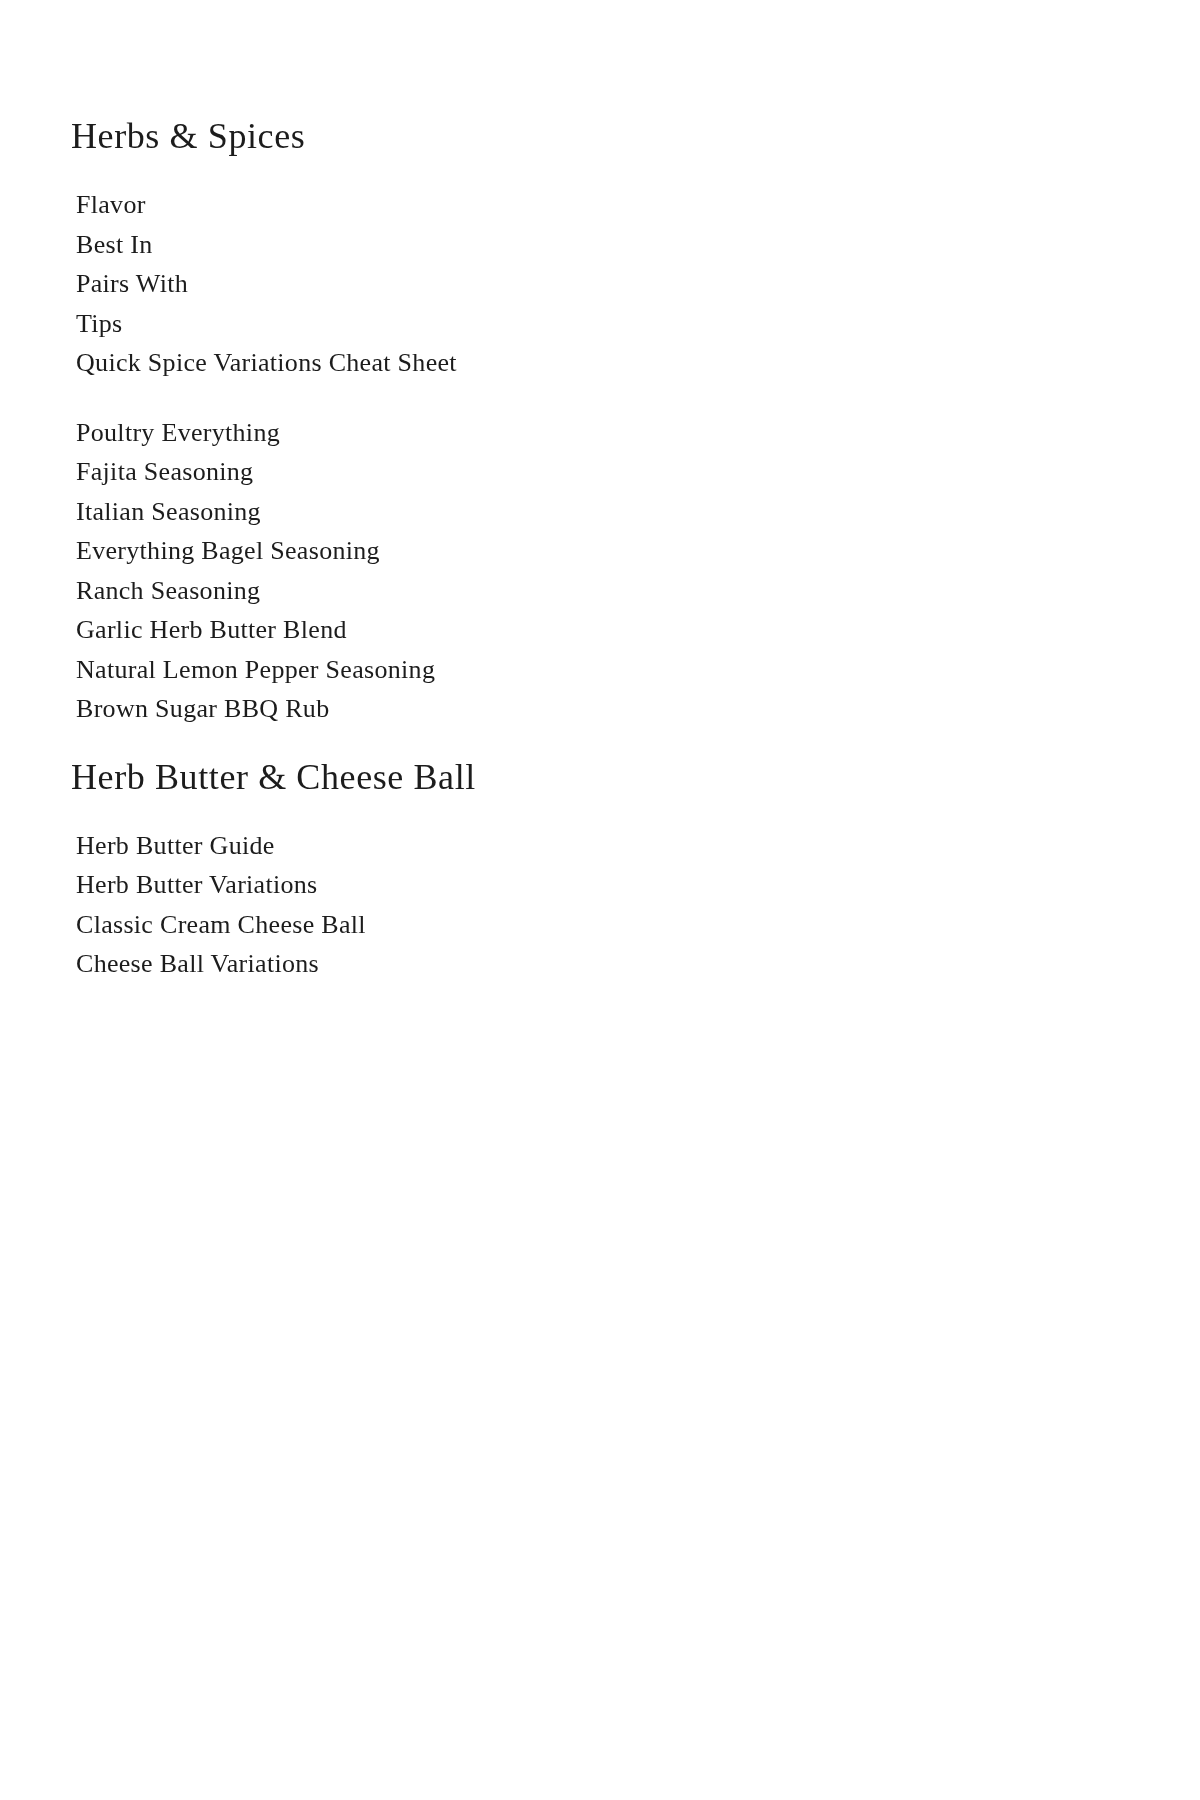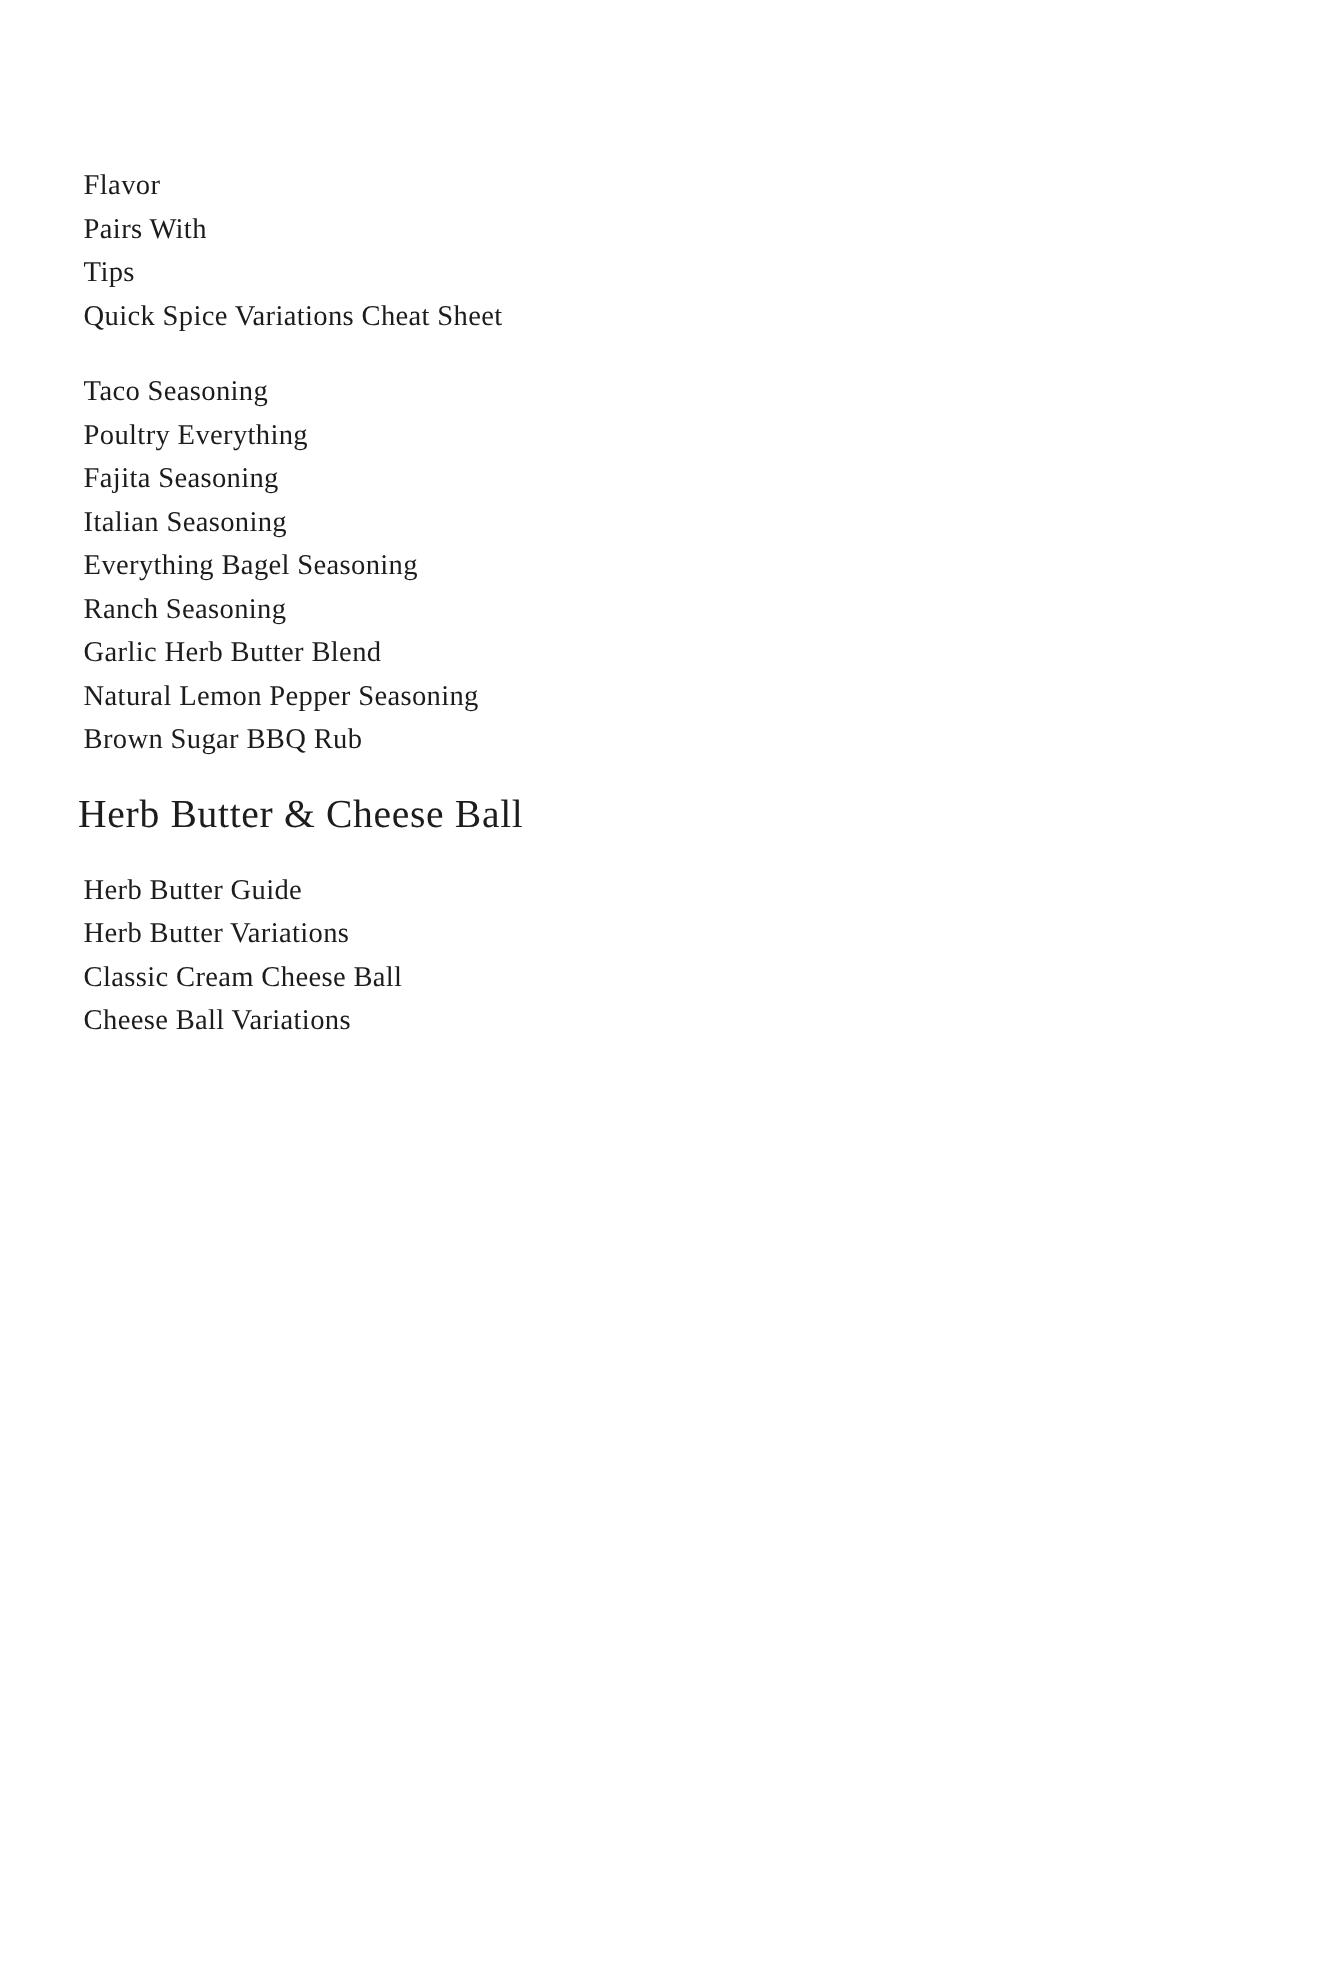--- a/index.html
+++ b/index.html
@@ -42,30 +42,31 @@
     white-space: nowrap;
     font-family: Liberation Serif, serif;
   }
 </style>
 </head>
 <body style="background: rgb(255, 255, 255); color: rgb(28, 28, 28);">
 
 <main class="page">
   <div id="sections">
       <section class="toc-section">
+        <h2 class="toc-heading">Herbs &amp; Spices</h2>
         <ul class="toc-list">
           <li class="toc-item">Flavor</li>
+          <li class="toc-item">Best In</li>
           <li class="toc-item">Pairs With</li>
           <li class="toc-item">Tips</li>
           <li class="toc-item">Quick Spice Variations Cheat Sheet</li>
         </ul>
       </section>
       <section class="toc-section">
         <ul class="toc-list">
-          <li class="toc-item">Taco Seasoning</li>
           <li class="toc-item">Poultry Everything</li>
           <li class="toc-item">Fajita Seasoning</li>
           <li class="toc-item">Italian Seasoning</li>
           <li class="toc-item">Everything Bagel Seasoning</li>
           <li class="toc-item">Ranch Seasoning</li>
           <li class="toc-item">Garlic Herb Butter Blend</li>
           <li class="toc-item">Natural Lemon Pepper Seasoning</li>
           <li class="toc-item">Brown Sugar BBQ Rub</li>
         </ul>
       </section>

